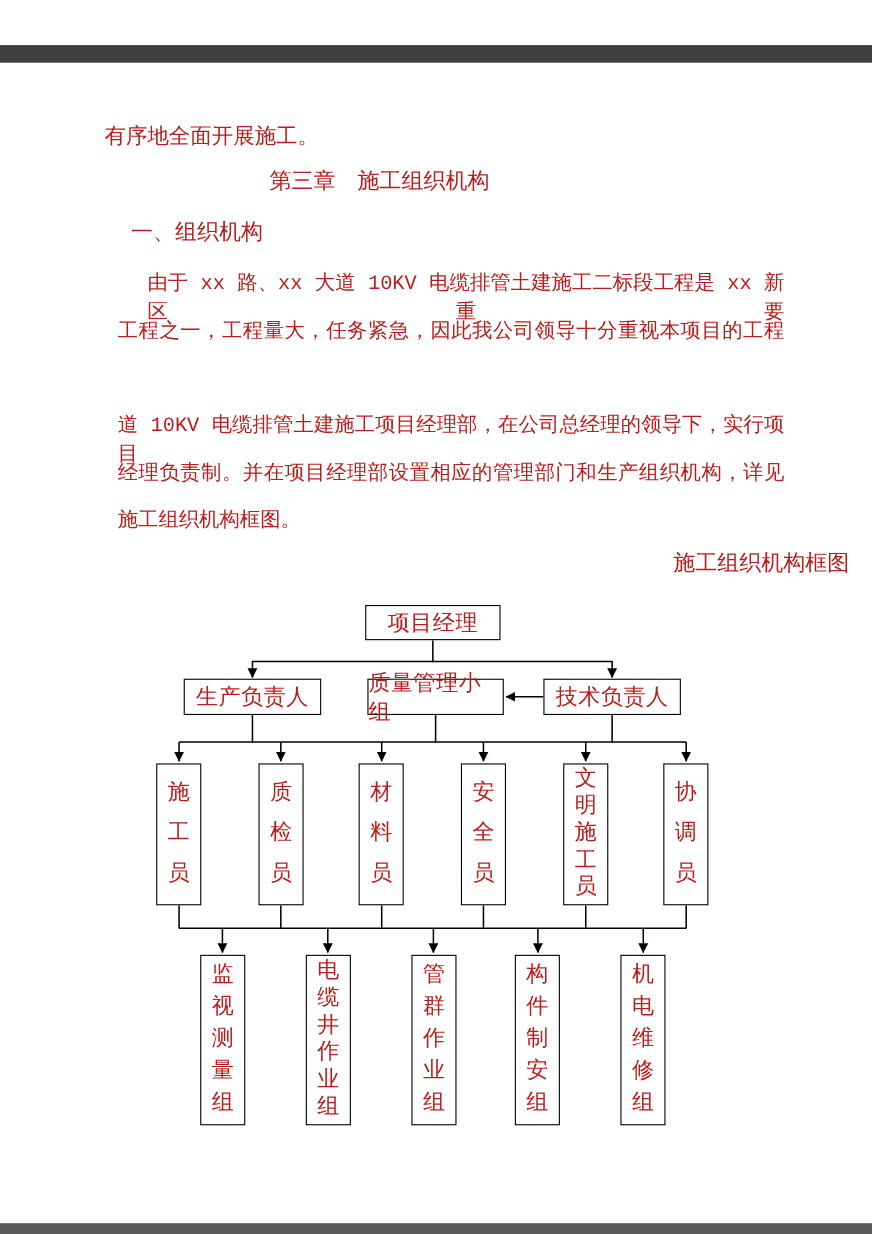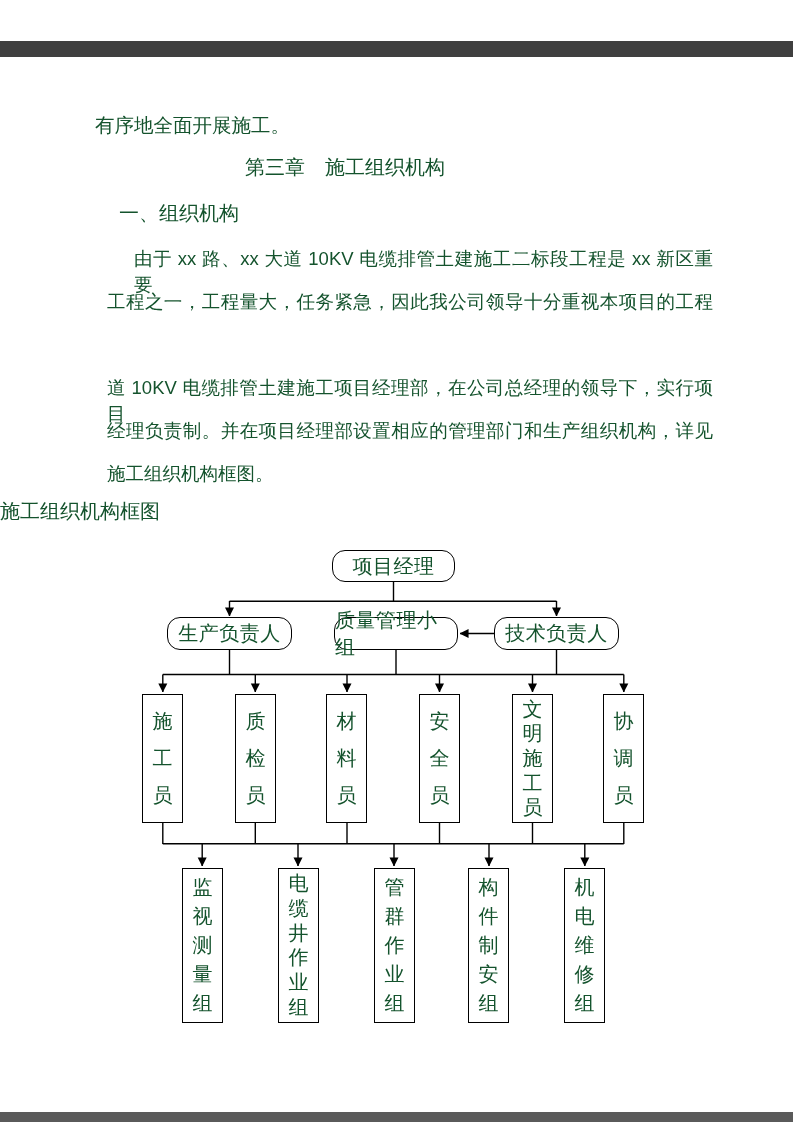--- a/index.html
+++ b/index.html
@@ -1,46 +1,46 @@
 <!DOCTYPE html>
 <html><head>
 <meta charset="utf-8">
 <style>
   html,body { margin:0; padding:0; background:#ffffff; }
   .page {
     position:relative; width:793px; height:1122px; background:#ffffff;
-    font-family:Liberation Sans, sans-serif; color:#14532d;
+    font-family:Liberation Mono, monospace; color:#b91c1c;
     overflow:hidden;
   }
   .scan-bar-top { position:absolute; left:0; top:41px; width:793px; height:16px; background:#3f3f3f; }
   .scan-bar-bottom { position:absolute; left:0; top:1112px; width:793px; height:10px; background:#5a5a5a; }
 
   .tline { position:absolute; line-height:24px; font-size:19.5px; white-space:nowrap; }
   .intro { left:95px; top:113px; }
   .chapter { left:0; top:155px; width:690px; text-align:center; font-size:20px; white-space:normal; }
   .section { left:95px; top:201px; font-size:20px;margin-left:24px; }
 
   .pline {
     position:absolute; left:95px; width:606px; height:27px;
     font-size:18.5px; line-height:26px;
     text-align:justify; text-align-last:justify;margin-left:12px;
   }
   .pline.first { padding-left:27px; width:579px; }
   .pline.last  { text-align:left; text-align-last:left; }
 
-  .caption { position:absolute; left:0; top:498px; width:772px; text-align:left; font-size:20px; }
+  .caption { position:absolute; left:0; top:498px; width:772px; text-align:right; font-size:20px; }
 
   .connectors { position:absolute; left:0; top:0; width:793px; height:1122px; pointer-events:none; }
   .connectors line { stroke:#000; stroke-width:1.4; }
 
   .obox, .vbox {
     position:absolute; box-sizing:border-box; border:1.5px solid #000; background:#fff;
     font-size:20px; display:flex;
   }
-  .obox { align-items:center; justify-content:center; letter-spacing:0.5px;border-radius:13px; }
+  .obox { align-items:center; justify-content:center; letter-spacing:0.5px; }
   .vbox { flex-direction:column; justify-content:space-evenly; align-items:center; }
   .vbox span { display:block; line-height:21px; }
 </style>
 </head>
 <body>
 
 <div class="page">
 
   <div class="scan-bar-top"></div>
   <div class="scan-bar-bottom"></div>

